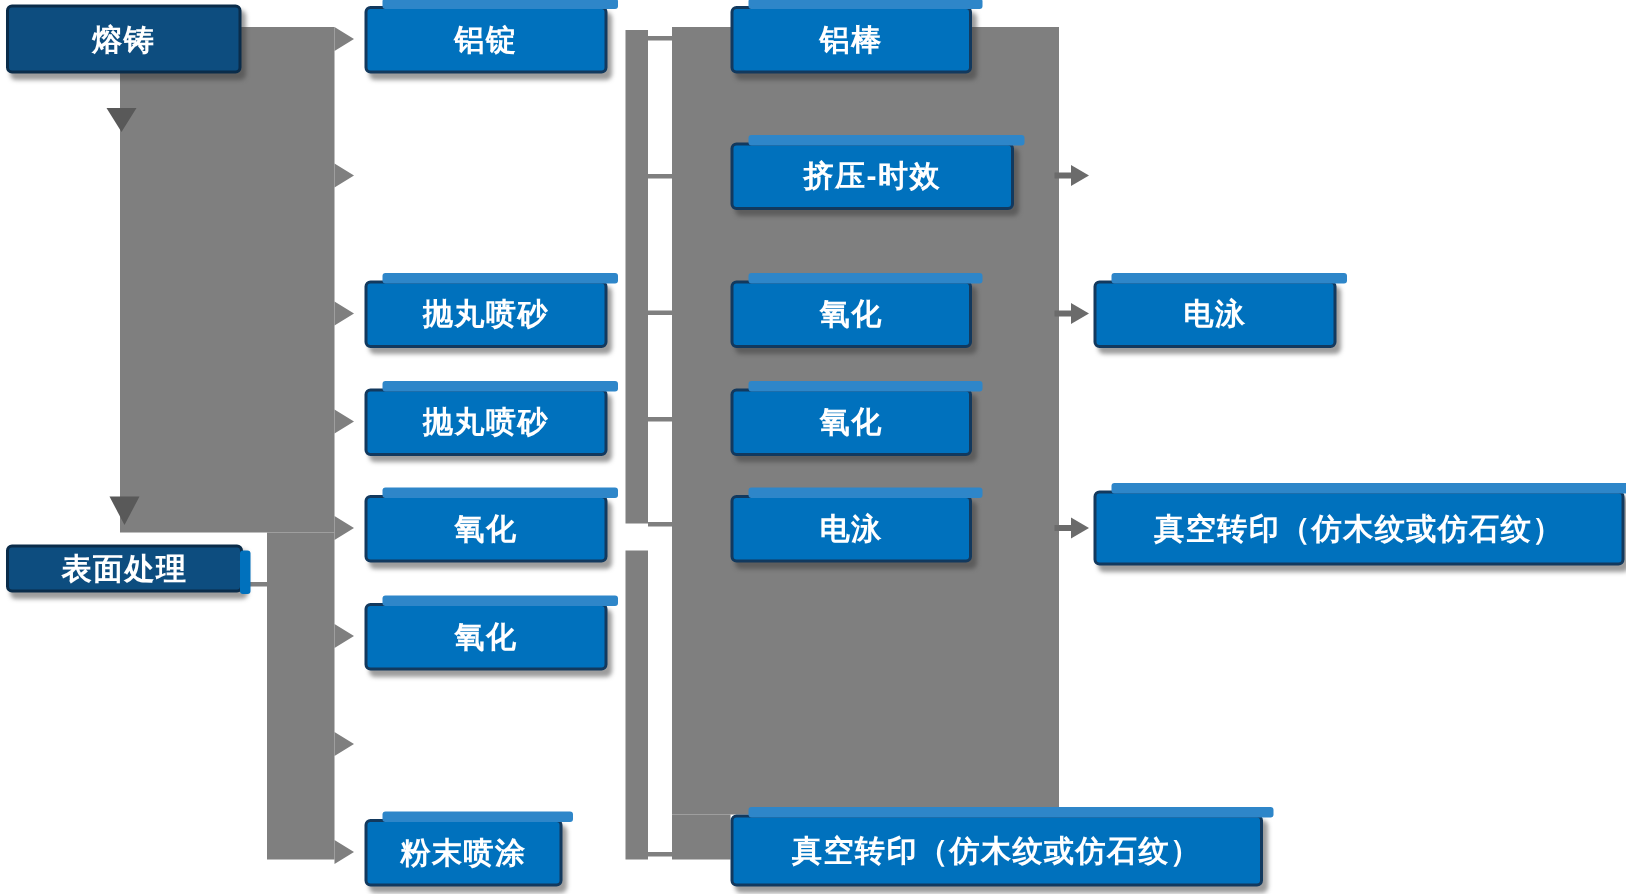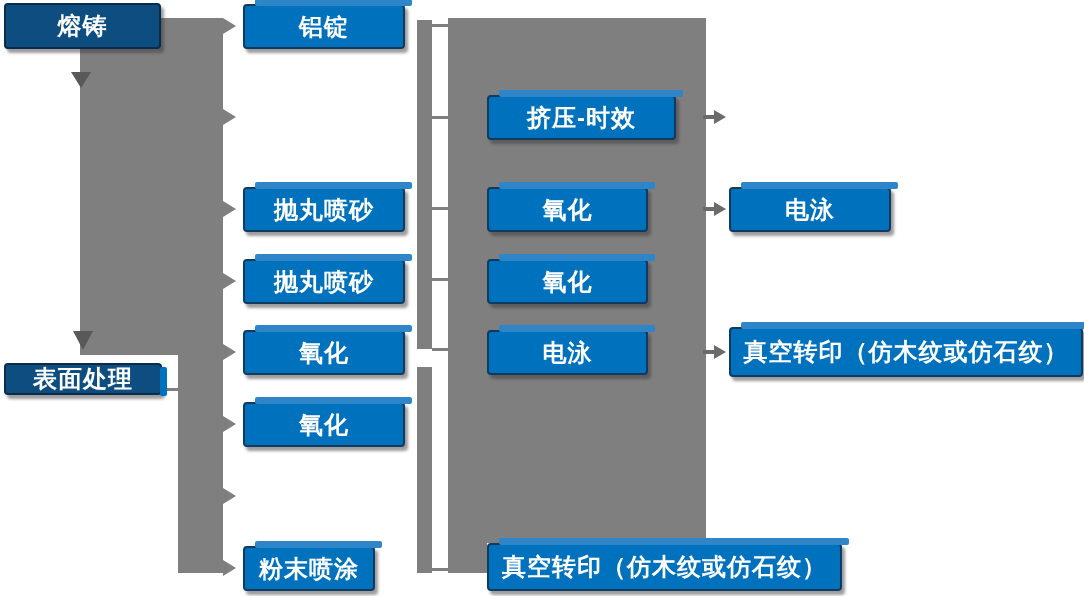--- a/index.html
+++ b/index.html
@@ -20,21 +20,21 @@
   .tri-r.out{border-top-width:7px;border-bottom-width:7px;border-left:12px solid var(--arrow-gray);z-index:1;}
   .tri-d{position:absolute; width:0; height:0; z-index:1;
     border-left:10px solid transparent; border-right:10px solid transparent;
     border-top:17px solid var(--connector-dark);}
   .shaft{position:absolute; height:4px; background:var(--arrow-gray); z-index:1;}
   .tieline{position:absolute; height:3px; background:var(--connector-gray); z-index:1;}
   
   .node{
     position:absolute; z-index:2; box-sizing:border-box;
     display:flex; align-items:center; justify-content:center;
-    color:var(--text); font-size:24px; font-weight:600; letter-spacing:1px;
+    color:var(--text); font-size:20px; font-weight:600; letter-spacing:1px;
     border-radius:4px; box-shadow:3px 4px 3px rgba(60,60,60,.5);
   }
   .node.c1{background:var(--node-dark); border:2px solid var(--border-dark);}
   .node.blue{background:var(--node-blue); border:2px solid var(--border-blue);text-align:center;}
   .node.blue.sl::before{
     content:""; position:absolute; left:10px; right:-9px; top:-7px; height:7px;
     background:var(--node-highlight); z-index:-1; border-radius:2px;
   }
   .node.c1.slr::before{
     content:""; position:absolute; top:2px; bottom:-3px; right:-7px; width:7px;
@@ -102,20 +102,23 @@
   <div class="node blue sl" style="left:243px;top:330px;width:162px;height:45px">
     <span class="lbl">氧化</span>
   </div>
   <div class="node blue sl" style="left:243px;top:402px;width:162px;height:45px">
     <span class="lbl">氧化</span>
   </div>
   <div class="node blue sl" style="left:243px;top:546px;width:132px;height:45px">
     <span class="lbl">粉末喷涂</span>
   </div>
 
+  <div class="node blue sl" style="left:487px;top:4px;width:161px;height:45px">
+    <span class="lbl">铝棒</span>
+  </div>
   <div class="node blue sl" style="left:487px;top:95px;width:189px;height:45px">
     <span class="lbl">挤压-时效</span>
   </div>
   <div class="node blue sl" style="left:487px;top:187px;width:161px;height:45px">
     <span class="lbl">氧化</span>
   </div>
   <div class="node blue sl" style="left:487px;top:259px;width:161px;height:45px">
     <span class="lbl">氧化</span>
   </div>
   <div class="node blue sl" style="left:487px;top:330px;width:161px;height:45px">

